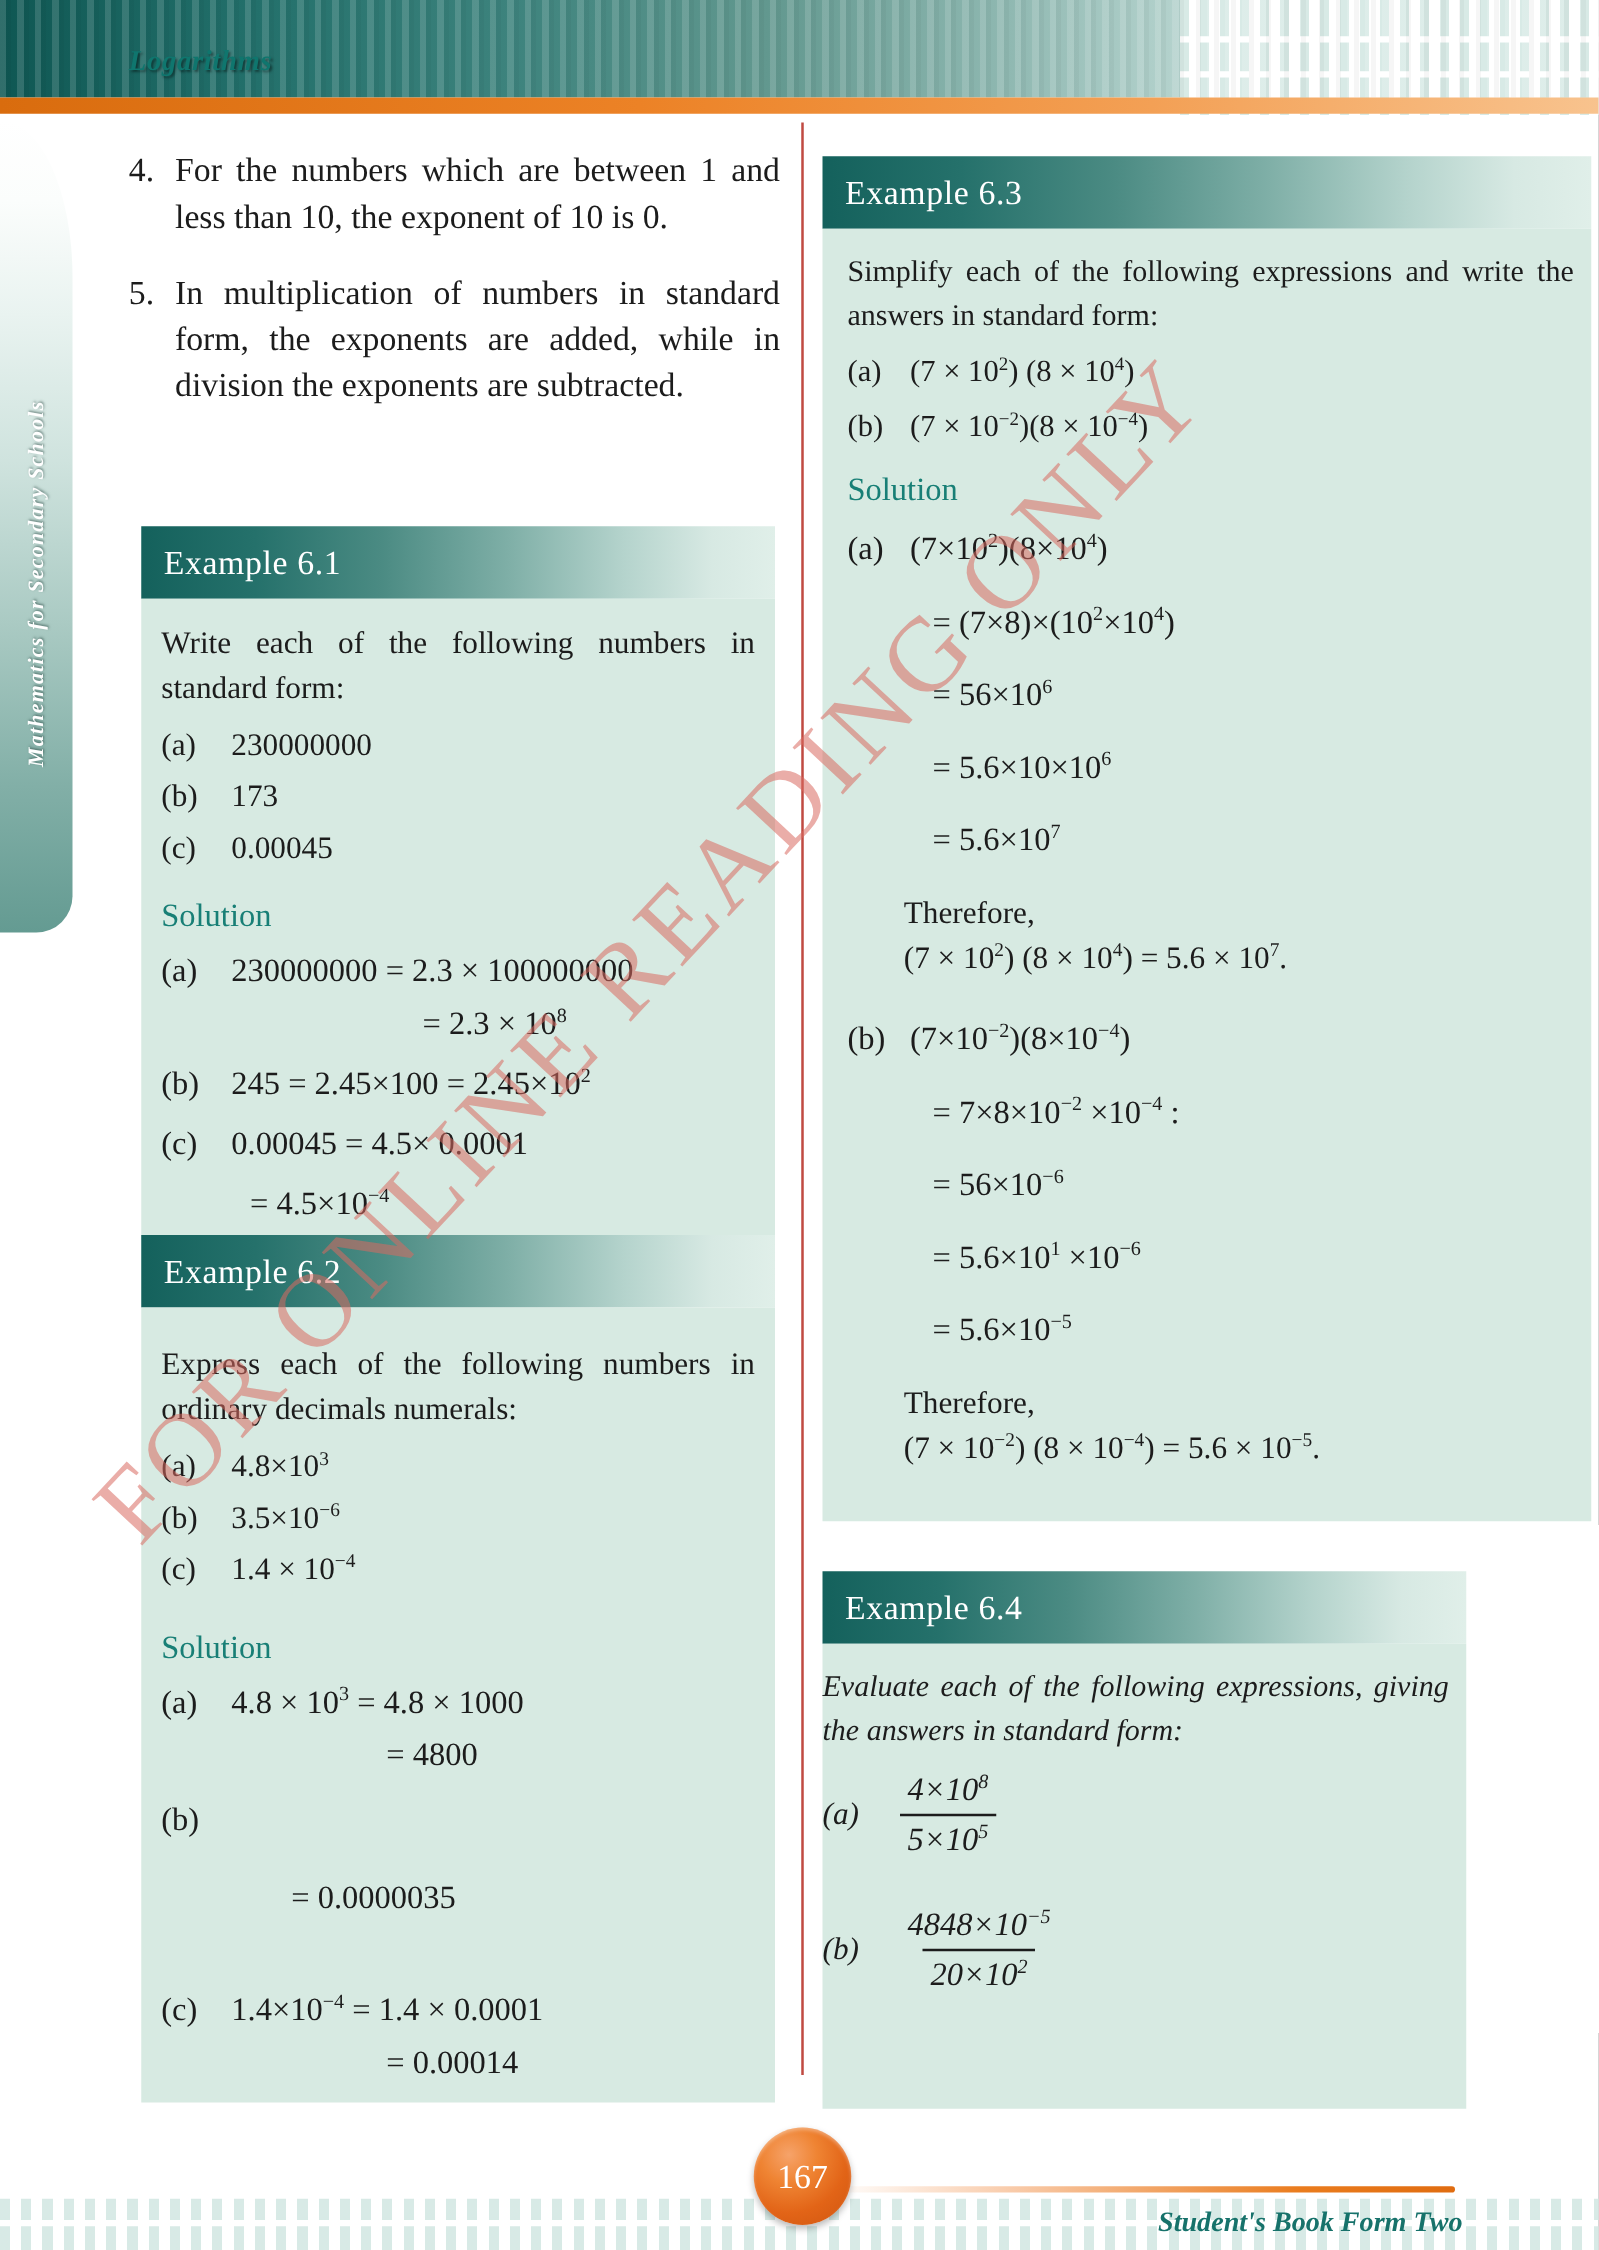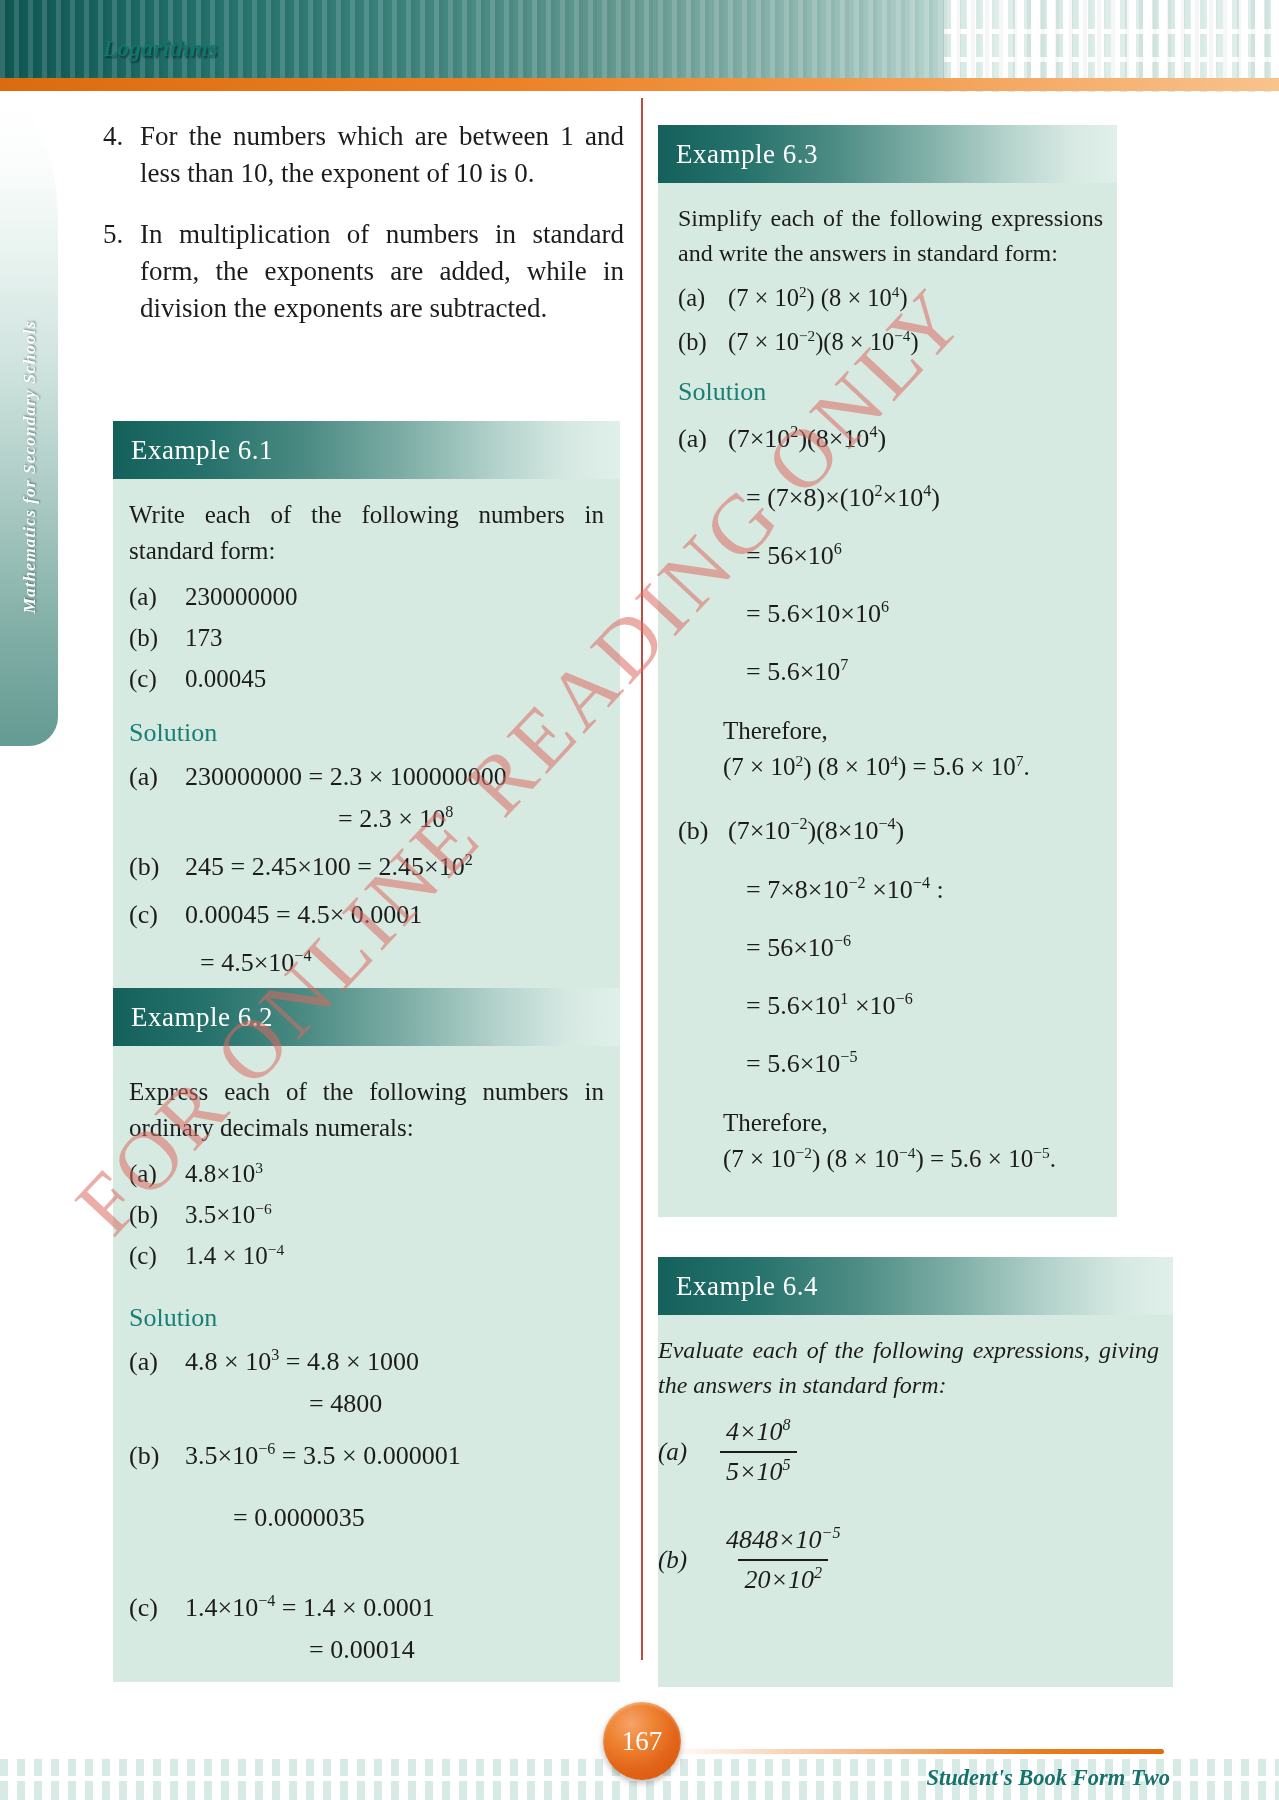--- a/index.html
+++ b/index.html
@@ -45,21 +45,21 @@
 
   
   .ex{position:absolute;}
   .ex-head{height:58px;display:flex;align-items:center;padding-left:18px;
     background:linear-gradient(90deg,#14615c 0%,#25716b 18%,#4b8b83 38%,#7fafa7 58%,
                #b4d3cc 76%,#d7e9e3 90%,#e0efe9 100%);}
   .ex-head span{color:#ffffff;font-size:27px;letter-spacing:.5px;}
   .ex-body{background:#d7eae2;padding:12px 16px 10px 16px;}
   #ex61{left:113px;top:421px;width:507px;}
   #ex62{left:113px;top:988px;width:507px;}
-  #ex63{left:658px;top:125px;width:459px;}
+  #ex63{left:658px;top:125px;width:615px;}
   #ex64{left:658px;top:1257px;width:515px;}
   #ex61 .ex-body{min-height:471px;} #ex62 .ex-body{min-height:614px;}
   #ex63 .ex-body{min-height:1012px;padding-left:20px;padding-right:14px;}
   #ex64 .ex-body{min-height:350px;padding-left:0;padding-right:14px;font-style:italic;}
 
   .prompt{margin:6px 0 10px 0;font-size:25px;line-height:36px;text-align:justify;}
   #ex63 .prompt,#ex64 .prompt{font-size:24px;line-height:35px;}
   .plist{margin:0;}
   .prow{display:flex;margin-top:6px;font-size:25px;line-height:35px;}
   #ex63 .prow{font-size:24.5px;line-height:34px;margin-top:10px;}
@@ -197,21 +197,20 @@
         </div>
       </div>
       <p class="sol-label" style="margin-top:30px;">Solution</p>
       <div class="srow">
         <span class="plab">(a)</span>
         <span>4.8 × 10<sup>3</sup> = 4.8 × 1000</span>
       </div>
       <div class="scont" style="margin-left:180px;">= 4800</div>
       <div class="srow" style="margin-top:14px;">
         <span class="plab">(b)</span>
-        <span>3.5×10<sup>−6</sup> = 3.5 × 0.000001</span>
       </div>
       <div class="scont" style="margin-left:104px;margin-top:24px;">= 0.0000035</div>
       <div class="srow" style="margin-top:52px;">
         <span class="plab">(c)</span>
         <span>1.4×10<sup>−4</sup> = 1.4 × 0.0001</span>
       </div>
       <div class="scont" style="margin-left:180px;">= 0.00014</div>
     </div>
   </section>
 

